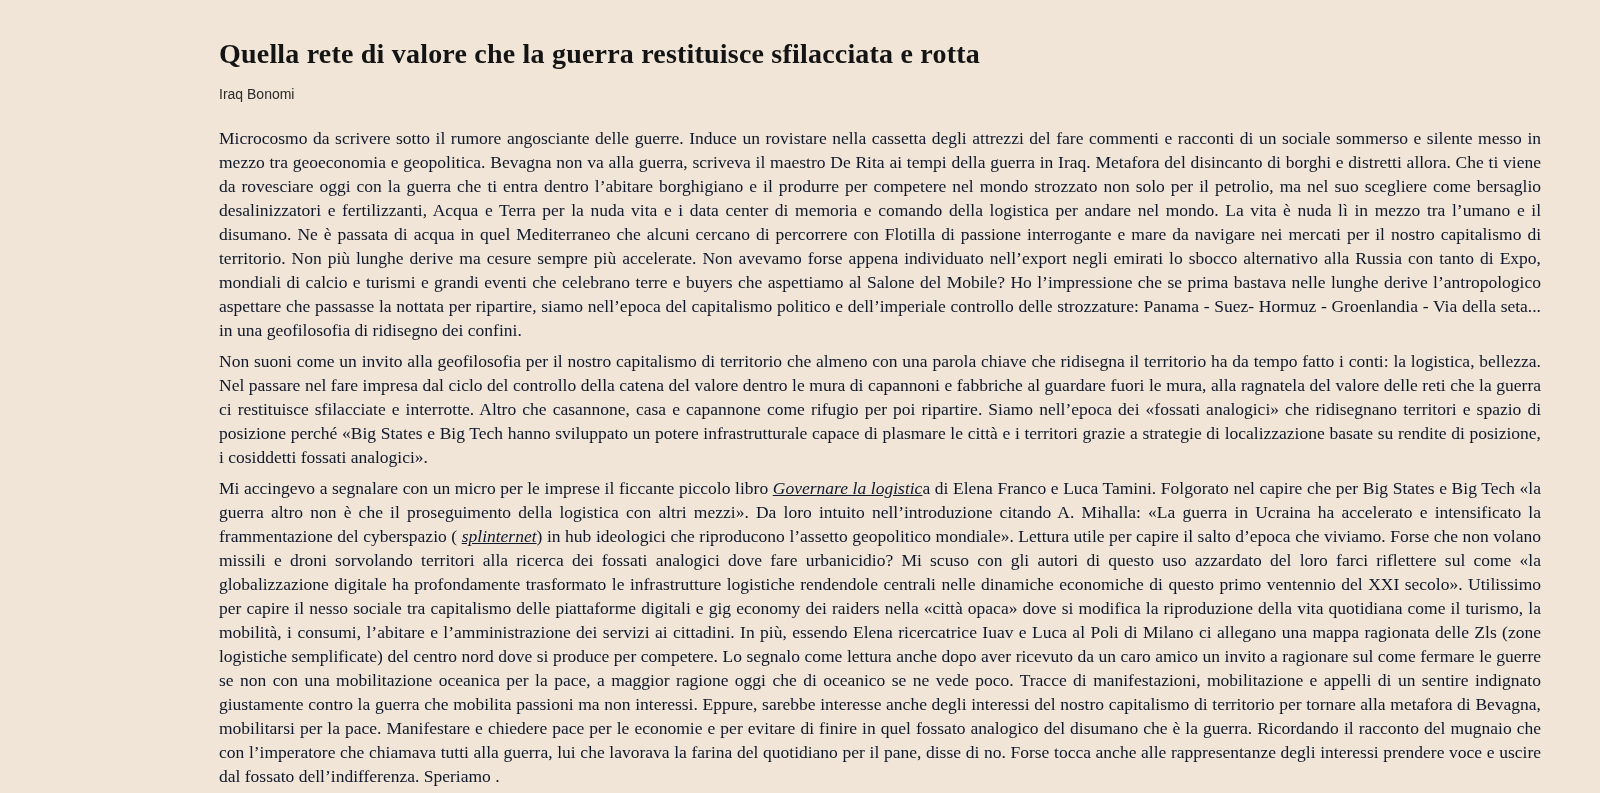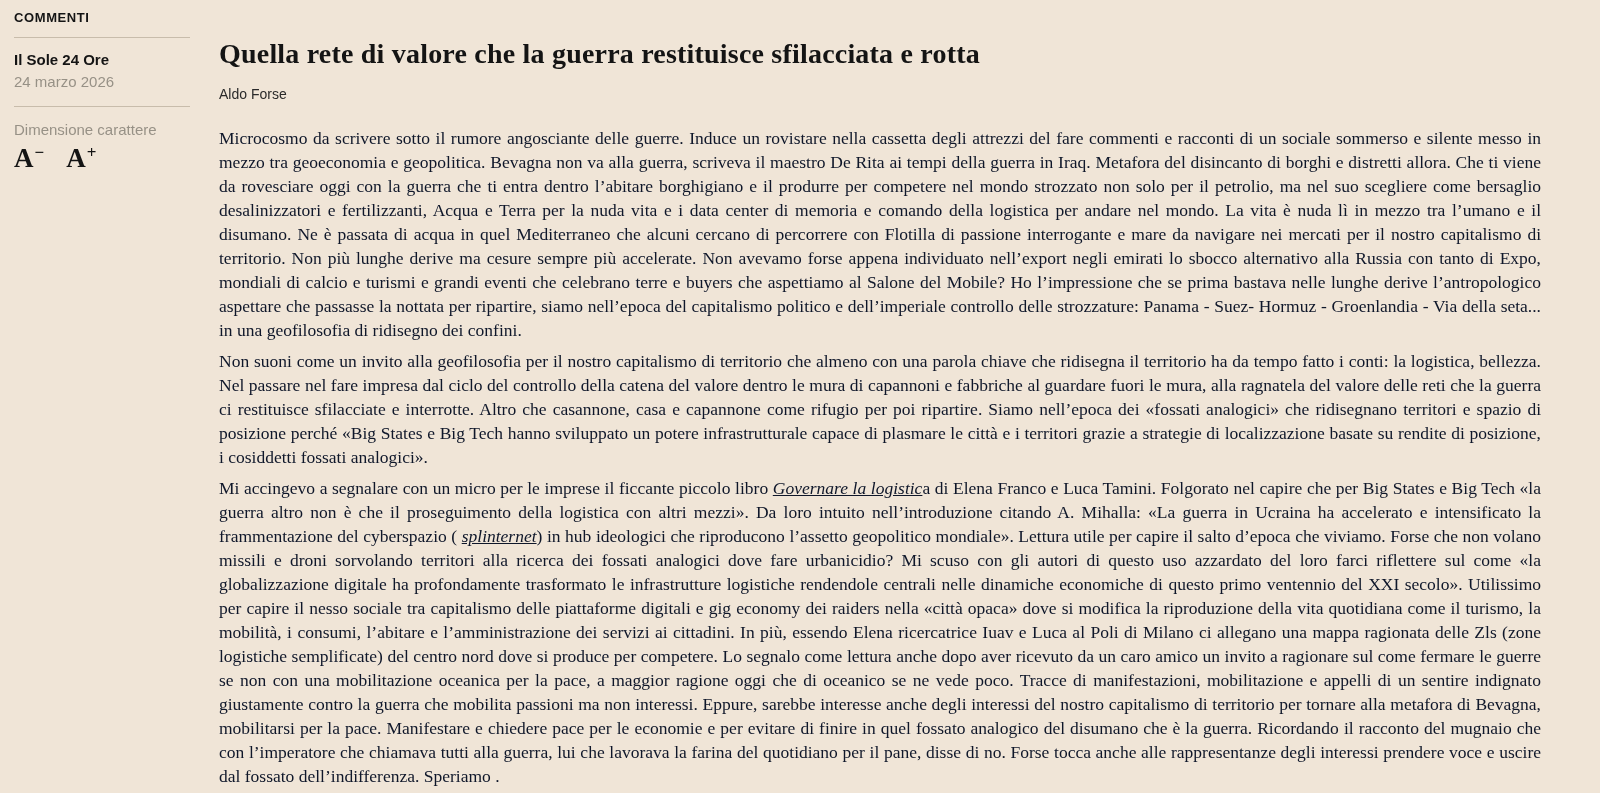--- a/index.html
+++ b/index.html
@@ -65,36 +65,24 @@
   .article-email {
     font-size: 17.5px; line-height: 24px;
     color: #1f1f1f; margin-top: 2px;
   }
 </style>
 </head>
 <body>
 
 <div class="page">
 
-  <aside class="sidebar">
-    <div class="section-label">COMMENTI</div>
-    <hr class="divider">
-    <div class="source-name">Il Sole 24 Ore</div>
-    <div class="pub-date">24 marzo 2026</div>
-    <hr class="divider">
-    <div class="font-size-label">Dimensione carattere</div>
-    <div class="font-buttons">
-      <button class="font-btn"><span>A</span><span class="sign">−</span></button>
-      <button class="font-btn"><span>A</span><span class="sign">+</span></button>
-    </div>
-  </aside>
 
   <main class="main">
     <h1 class="article-title">Quella rete di valore che la guerra restituisce sfilacciata e rotta</h1>
-    <div class="article-author">Aldo Forse</div>
+    <div class="article-author">Iraq Bonomi</div>
     <div class="article-body">
         <p><span>Microcosmo da scrivere sotto il rumore angosciante delle guerre. Induce un rovistare nella cassetta degli attrezzi del fare commenti e racconti di un sociale sommerso e silente messo in mezzo tra geoeconomia e geopolitica. Bevagna non va alla guerra, scriveva il maestro De Rita ai tempi della guerra in Iraq. Metafora del disincanto di borghi e distretti allora. Che ti viene da rovesciare oggi con la guerra che ti entra dentro l’abitare borghigiano e il produrre per competere nel mondo strozzato non solo per il petrolio, ma nel suo scegliere come bersaglio desalinizzatori e fertilizzanti, Acqua e Terra per la nuda vita e i data center di memoria e comando della logistica per andare nel mondo. La vita è nuda lì in mezzo tra l’umano e il disumano. Ne è passata di acqua in quel Mediterraneo che alcuni cercano di percorrere con Flotilla di passione interrogante e mare da navigare nei mercati per il nostro capitalismo di territorio. Non più lunghe derive ma cesure sempre più accelerate. Non avevamo forse appena individuato nell’export negli emirati lo sbocco alternativo alla Russia con tanto di Expo, mondiali di calcio e turismi e grandi eventi che celebrano terre e buyers che aspettiamo al Salone del Mobile? Ho l’impressione che se prima bastava nelle lunghe derive l’antropologico aspettare che passasse la nottata per ripartire, siamo nell’epoca del capitalismo politico e dell’imperiale controllo delle strozzature: Panama - Suez- Hormuz - Groenlandia - Via della seta... in una geofilosofia di ridisegno dei confini.</span></p>
         <p><span>Non suoni come un invito alla geofilosofia per il nostro capitalismo di territorio che almeno con una parola chiave che ridisegna il territorio ha da tempo fatto i conti: la logistica, bellezza. Nel passare nel fare impresa dal ciclo del controllo della catena del valore dentro le mura di capannoni e fabbriche al guardare fuori le mura, alla ragnatela del valore delle reti che la guerra ci restituisce sfilacciate e interrotte. Altro che casannone, casa e capannone come rifugio per poi ripartire. Siamo nell’epoca dei «fossati analogici» che ridisegnano territori e spazio di posizione perché «Big States e Big Tech hanno sviluppato un potere infrastrutturale capace di plasmare le città e i territori grazie a strategie di localizzazione basate su rendite di posizione, i cosiddetti fossati analogici».</span></p>
         <p><span>Mi accingevo a segnalare con un micro per le imprese il ficcante piccolo libro </span><em>Governare la logistic</em><span>a di Elena Franco e Luca Tamini. Folgorato nel capire che per Big States e Big Tech «la guerra altro non è che il proseguimento della logistica con altri mezzi». Da loro intuito nell’introduzione citando A. Mihalla: «La guerra in Ucraina ha accelerato e intensificato la frammentazione del cyberspazio ( </span><em>splinternet</em><span>) in hub ideologici che riproducono l’assetto geopolitico mondiale». Lettura utile per capire il salto d’epoca che viviamo. Forse che non volano missili e droni sorvolando territori alla ricerca dei fossati analogici dove fare urbanicidio? Mi scuso con gli autori di questo uso azzardato del loro farci riflettere sul come «la globalizzazione digitale ha profondamente trasformato le infrastrutture logistiche rendendole centrali nelle dinamiche economiche di questo primo ventennio del XXI secolo». Utilissimo per capire il nesso sociale tra capitalismo delle piattaforme digitali e gig economy dei raiders nella «città opaca» dove si modifica la riproduzione della vita quotidiana come il turismo, la mobilità, i consumi, l’abitare e l’amministrazione dei servizi ai cittadini. In più, essendo Elena ricercatrice Iuav e Luca al Poli di Milano ci allegano una mappa ragionata delle Zls (zone logistiche semplificate) del centro nord dove si produce per competere. Lo segnalo come lettura anche dopo aver ricevuto da un caro amico un invito a ragionare sul come fermare le guerre se non con una mobilitazione oceanica per la pace, a maggior ragione oggi che di oceanico se ne vede poco. Tracce di manifestazioni, mobilitazione e appelli di un sentire indignato giustamente contro la guerra che mobilita passioni ma non interessi. Eppure, sarebbe interesse anche degli interessi del nostro capitalismo di territorio per tornare alla metafora di Bevagna, mobilitarsi per la pace. Manifestare e chiedere pace per le economie e per evitare di finire in quel fossato analogico del disumano che è la guerra. Ricordando il racconto del mugnaio che con l’imperatore che chiamava tutti alla guerra, lui che lavorava la farina del quotidiano per il pane, disse di no. Forse tocca anche alle rappresentanze degli interessi prendere voce e uscire dal fossato dell’indifferenza. Speriamo .</span></p>
       </div>
     <div class="article-email">bonomi@aaster.it</div>
   </main>
 
 </div>
 

